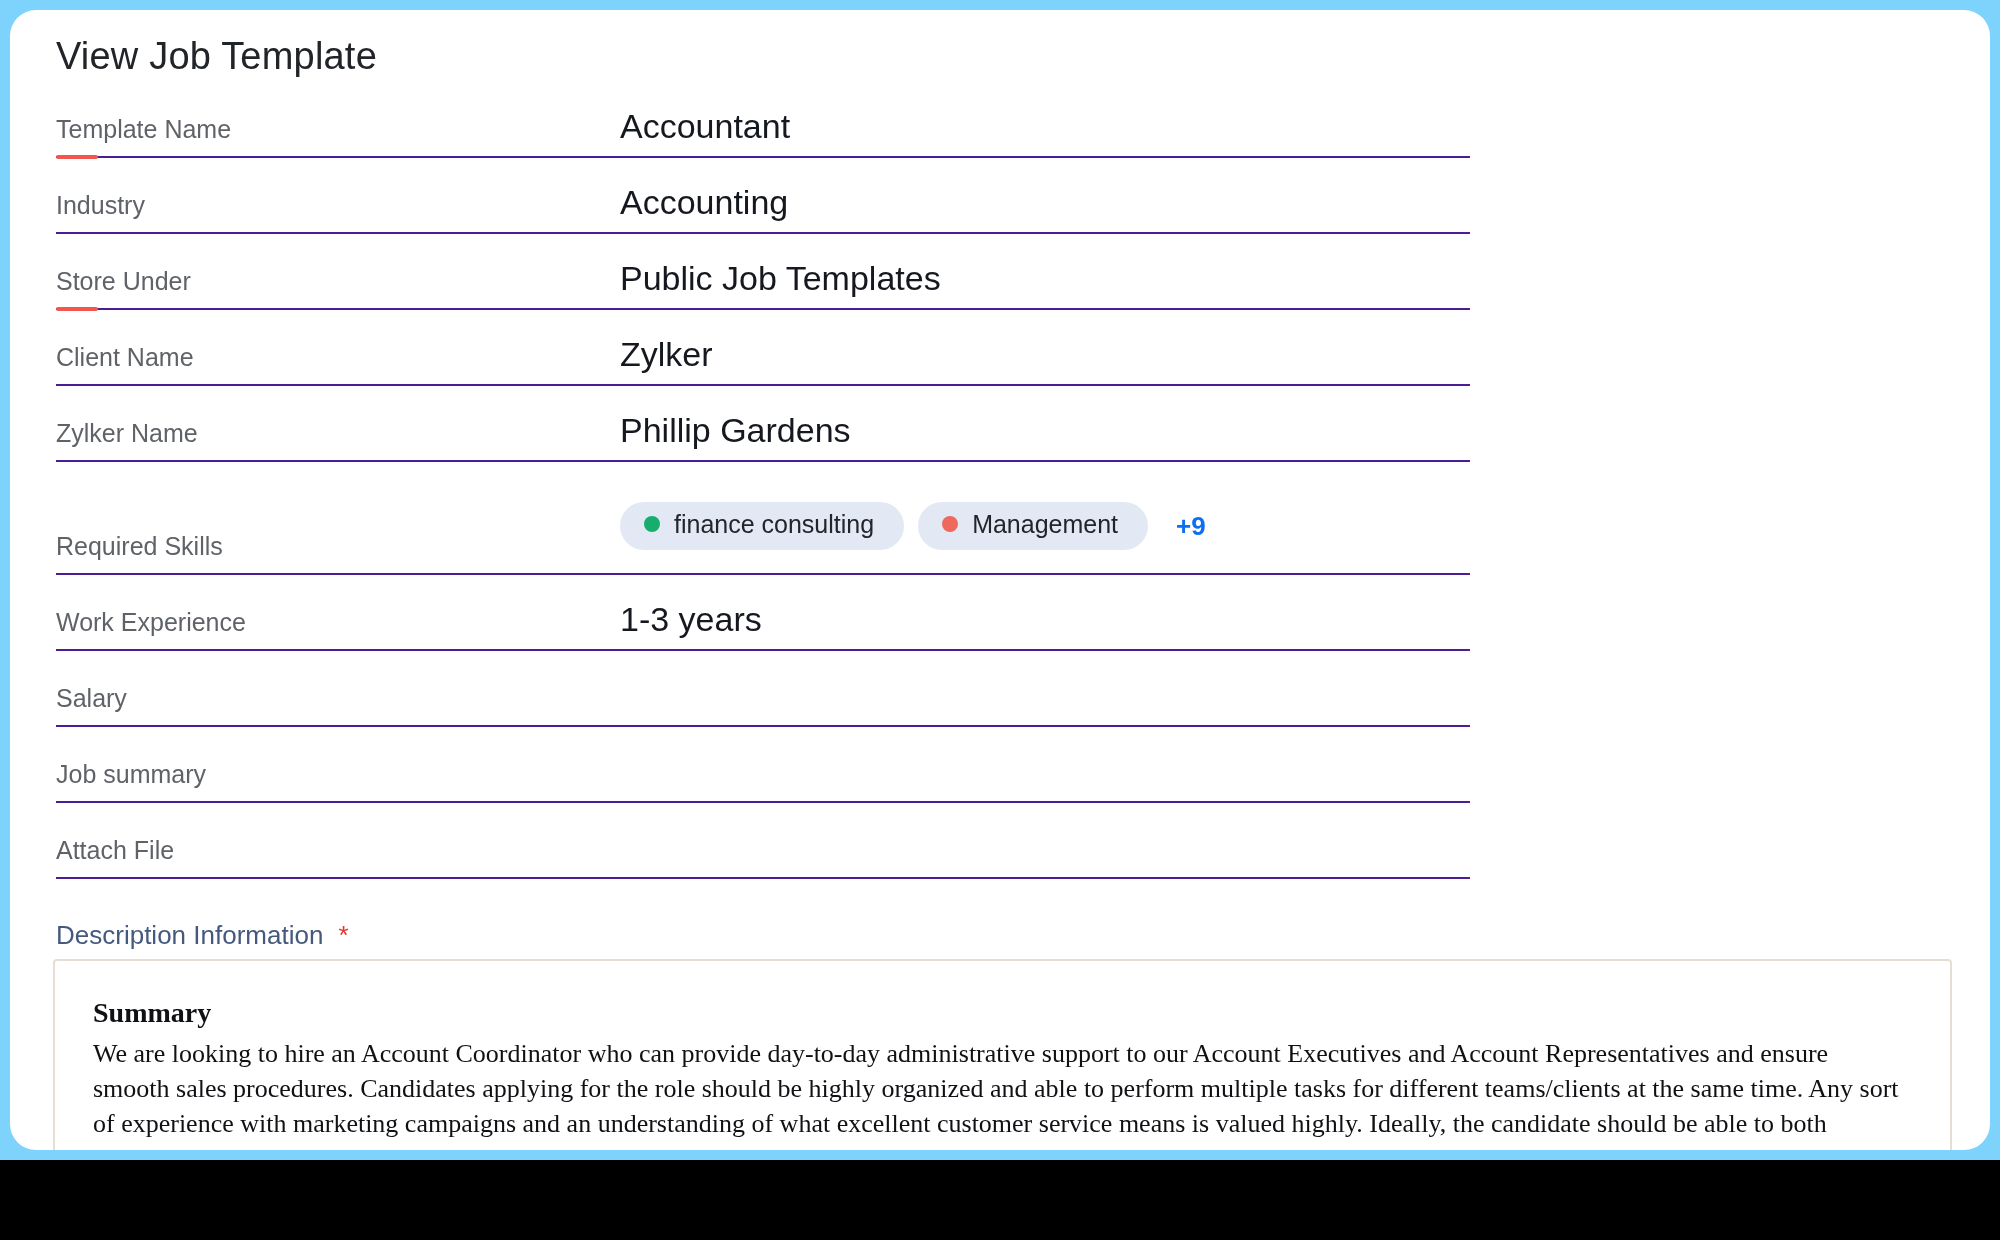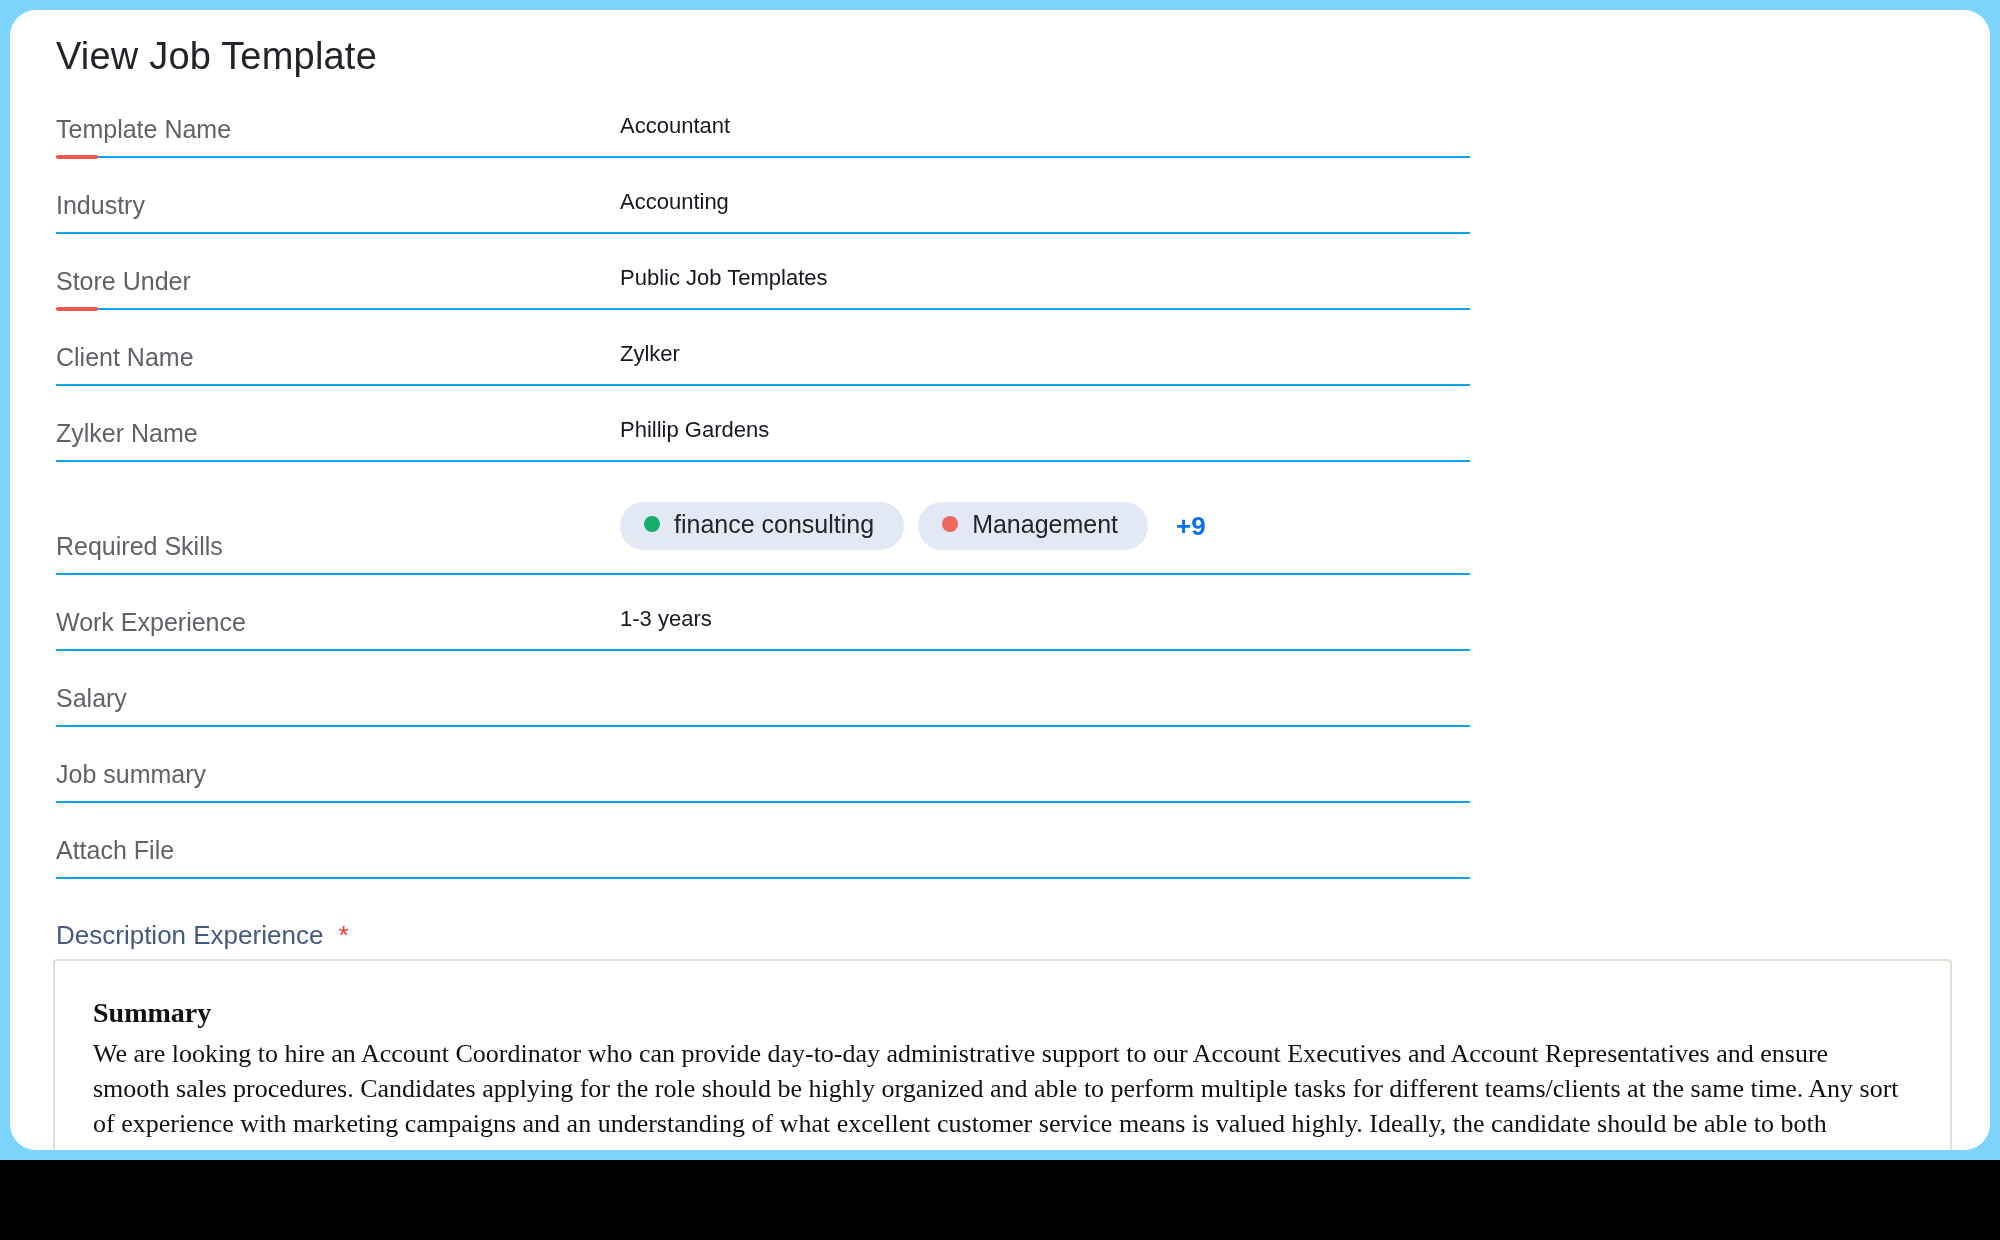--- a/index.html
+++ b/index.html
@@ -34,21 +34,21 @@
   .form {
     margin: 4px 0 0 46px;
     width: 1414px;
   }
 
   .row {
     position: relative;
     display: flex;
     align-items: flex-end;
     height: 76px;
-    border-bottom: 2px solid #0ea5e9;
+    border-bottom: 2px solid #4c1d95;
     padding-bottom: 13px;
   }
   .row.skills-row { height: 95px; margin-top: 18px; }
 
   .row.required::after {
     content: "";
     position: absolute;
     left: 0;
     bottom: -3px;
     width: 42px;
@@ -59,21 +59,21 @@
 
   .field-label {
     width: 564px;
     flex-shrink: 0;
     font-size: 25px;
     line-height: 28px;
     color: #5f6368;
   }
 
   .field-value {
-    font-size: 22px;
+    font-size: 34px;
     line-height: 28px;
     color: #15181f;
     margin-bottom: 3px;
   }
 
   .chips {
     display: flex;
     align-items: center;
     margin-bottom: 10px;
   }
@@ -205,21 +205,21 @@
       </div>
 
       <div class="row">
         <div class="field-label">Attach File</div>
         <div class="field-value"></div>
       </div>
 
     </div>
 
     <div class="desc-label">
-      <span>Description Experience</span>
+      <span>Description Information</span>
       <span class="desc-required">*</span>
     </div>
 
     <div class="desc-box">
       <div class="desc-heading">Summary</div>
       <div class="desc-body">We are looking to hire an Account Coordinator who can provide day-to-day administrative support to our Account Executives and Account Representatives and ensure smooth sales procedures. Candidates applying for the role should be highly organized and able to perform multiple tasks for different teams/clients at the same time. Any sort of experience with marketing campaigns and an understanding of what excellent customer service means is valued highly. Ideally, the candidate should be able to both administer daily sales activities and brainstorm innovative ideas to improve our client relationships. The Candidate should drive growth to our company by being an essential part of the Account Management team.</div>
     </div>
 
   </div>
 </div>

